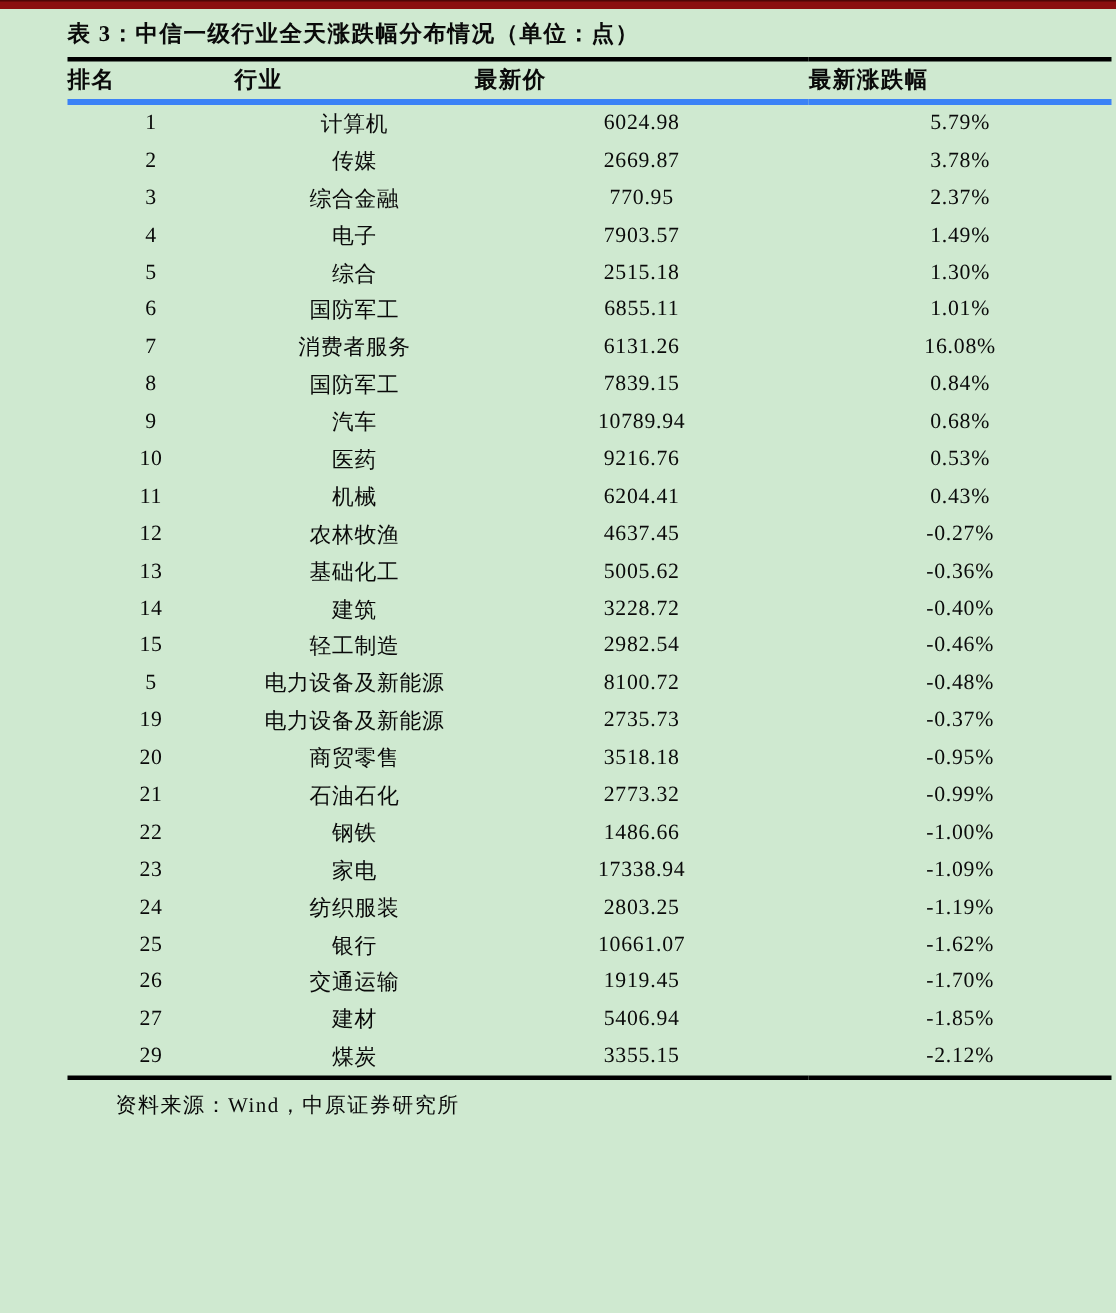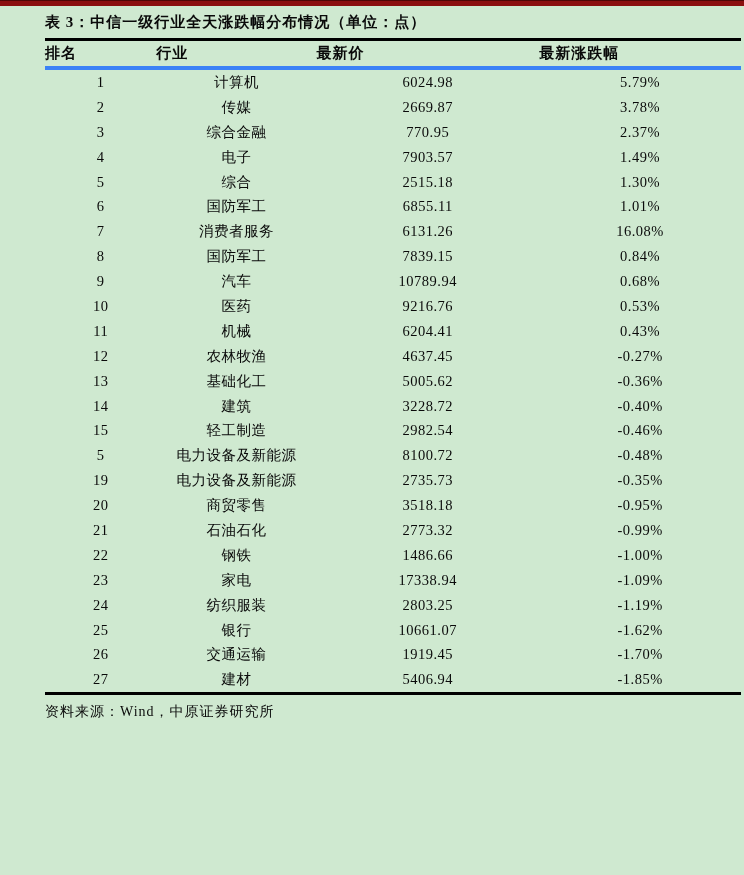--- a/index.html
+++ b/index.html
@@ -57,20 +57,21 @@
     text-align: center;
     height: 24.9px;
     padding: 0;
     white-space: nowrap;
     letter-spacing: 0.5px;
   }
   .source-note {
     font-size: 14px;
     padding: 8px 0 0 0;
     letter-spacing: 1px;
+    margin-left: 32px;
   }
 </style>
 </head>
 <body>
 
 <div class="accent-bar"></div>
 
 <div class="content">
   <div class="table-title">表 3：中信一级行业全天涨跌幅分布情况（单位：点）</div>
 
@@ -183,21 +184,21 @@
         <tr>
           <td>5</td>
           <td>电力设备及新能源</td>
           <td>8100.72</td>
           <td>-0.48%</td>
         </tr>
         <tr>
           <td>19</td>
           <td>电力设备及新能源</td>
           <td>2735.73</td>
-          <td>-0.35%</td>
+          <td>-0.37%</td>
         </tr>
         <tr>
           <td>20</td>
           <td>商贸零售</td>
           <td>3518.18</td>
           <td>-0.95%</td>
         </tr>
         <tr>
           <td>21</td>
           <td>石油石化</td>
@@ -233,17 +234,23 @@
           <td>交通运输</td>
           <td>1919.45</td>
           <td>-1.70%</td>
         </tr>
         <tr>
           <td>27</td>
           <td>建材</td>
           <td>5406.94</td>
           <td>-1.85%</td>
         </tr>
+        <tr>
+          <td>29</td>
+          <td>煤炭</td>
+          <td>3355.15</td>
+          <td>-2.12%</td>
+        </tr>
       </tbody>
   </table>
 
   <div class="source-note">资料来源：Wind，中原证券研究所</div>
 </div>
 
 </body></html>

